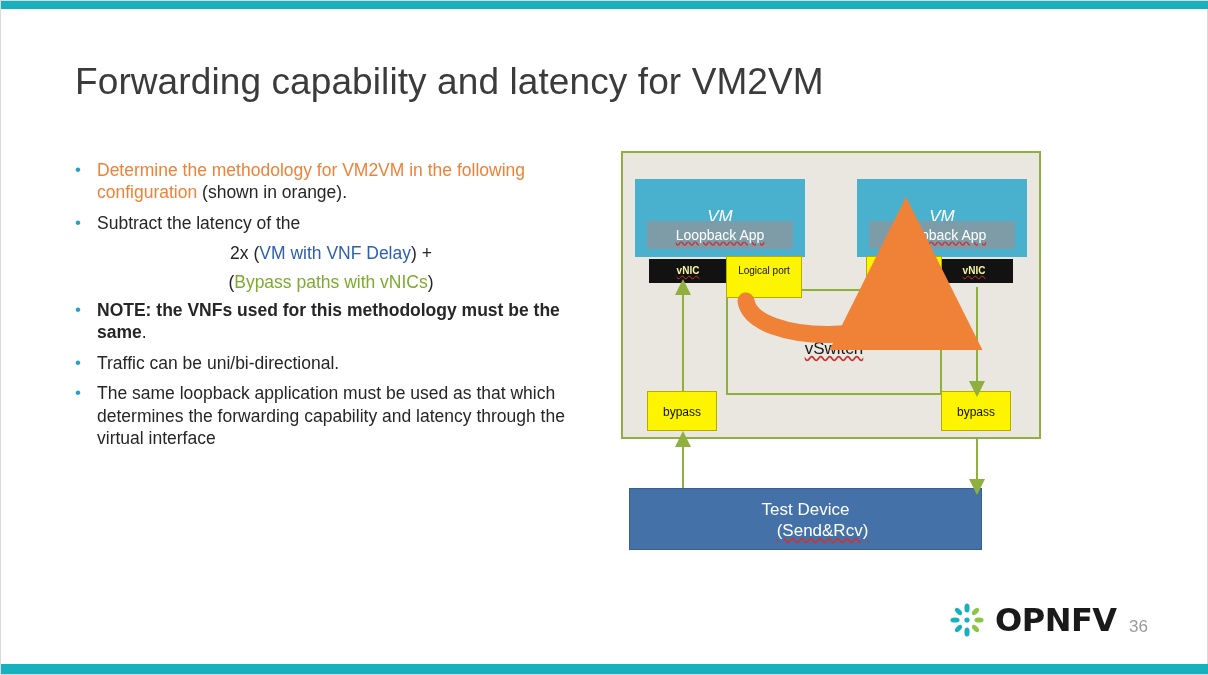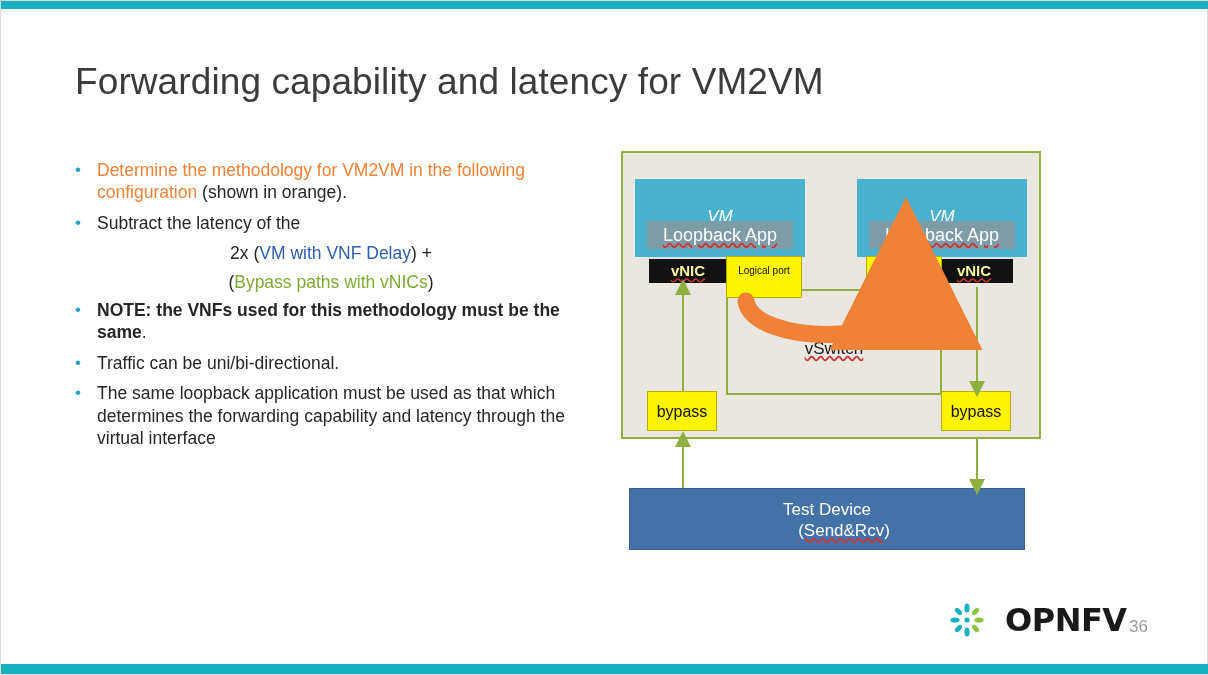--- a/index.html
+++ b/index.html
@@ -104,34 +104,34 @@
     font-weight: 400;
     font-style: italic;
   }
   .loopback {
     position: absolute;
     left: 12px; right: 12px;
     bottom: 8px;
     height: 28px;
     background: #7e9ca8;
     color: #ffffff;
-    font-size: 18px;
+    font-size: 14px;
     text-align: center;
     line-height: 28px;
     text-decoration: underline;
     text-decoration-color: #cc3333;
     text-decoration-style: wavy;
   }
   .vnic {
     position: absolute;
     top: 108px;
     width: 78px; height: 24px;
     background: #121212;
     color: #f7f7a0;
-    font-size: 15px;
+    font-size: 10px;
     font-weight: bold;
     text-align: center;
     line-height: 24px;
     text-decoration: underline;
     text-decoration-color: #cc3333;
     text-decoration-style: wavy;
   }
   .vnic.left { left: 28px; }
   .vnic.right { left: 314px; }
   .logical-port {
@@ -165,32 +165,32 @@
     text-decoration: underline;
     text-decoration-color: #cc3333;
     text-decoration-style: wavy;
   }
   .bypass {
     position: absolute;
     top: 240px;
     width: 70px; height: 40px;
     background: #fdf500;
     border: 1px solid #b5ae00;
-    font-size: 16px;
+    font-size: 12px;
     color: #111111;
     text-align: center;
     line-height: 40px;
   }
   .bypass.left { left: 26px; }
   .bypass.right { left: 320px; }
 
   .test-device {
     position: absolute;
     left: 628px; top: 487px;
-    width: 396px; height: 62px;
+    width: 353px; height: 62px;
     background: #4472a8;
     border: 1px solid #3a5f8d;
     color: #ffffff;
     text-align: center;
     font-size: 17px;
     line-height: 1.25;
     padding-top: 10px;
   }
   .test-device .l2 {
     text-decoration: underline;
@@ -205,21 +205,21 @@
     width: 1208px; height: 675px;
     pointer-events: none;
   }
 
   
   .logo {
     position: absolute;
     left: 948px; top: 600px;
     display: flex;
     align-items: center;
-    gap: 20px;
+    gap: 10px;
   }
   .logo-mark { width: 36px; height: 36px; }
   .logo-text {
     font-size: 32px;
     font-weight: bold;
     color: #1a1a1a;
     letter-spacing: -0.5px;
     font-family: "DejaVu Sans", sans-serif;
   }
   .page-num {

